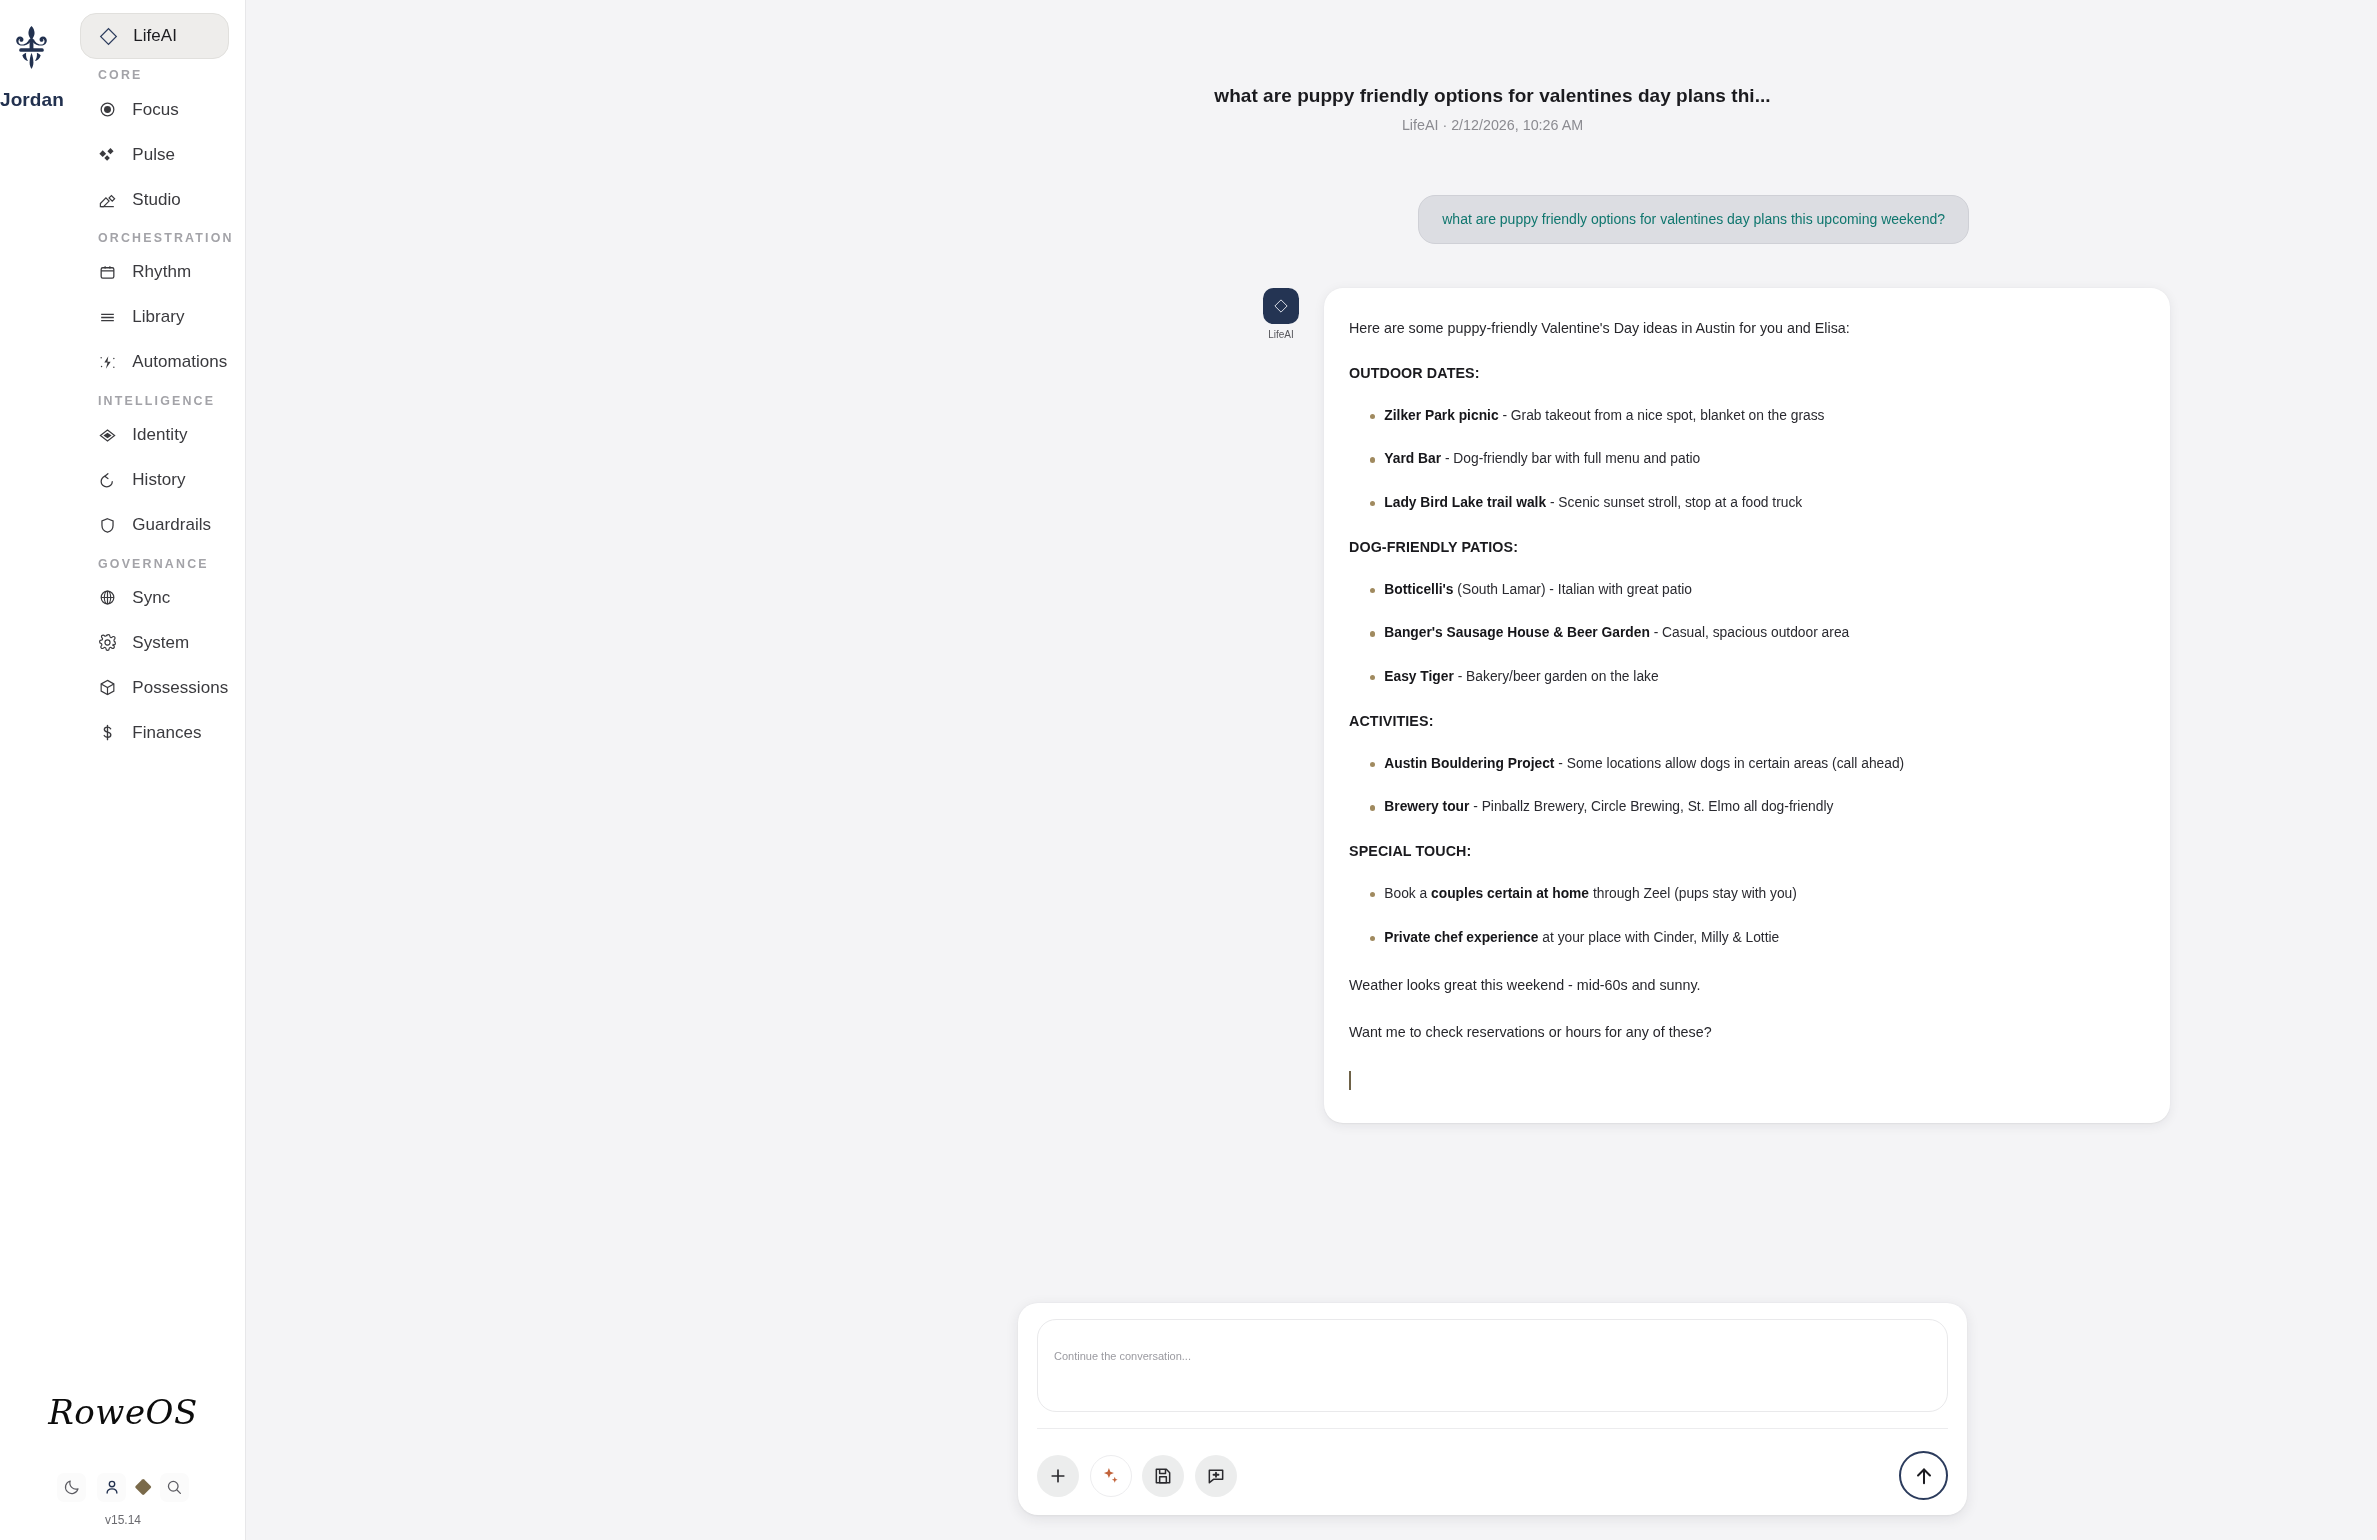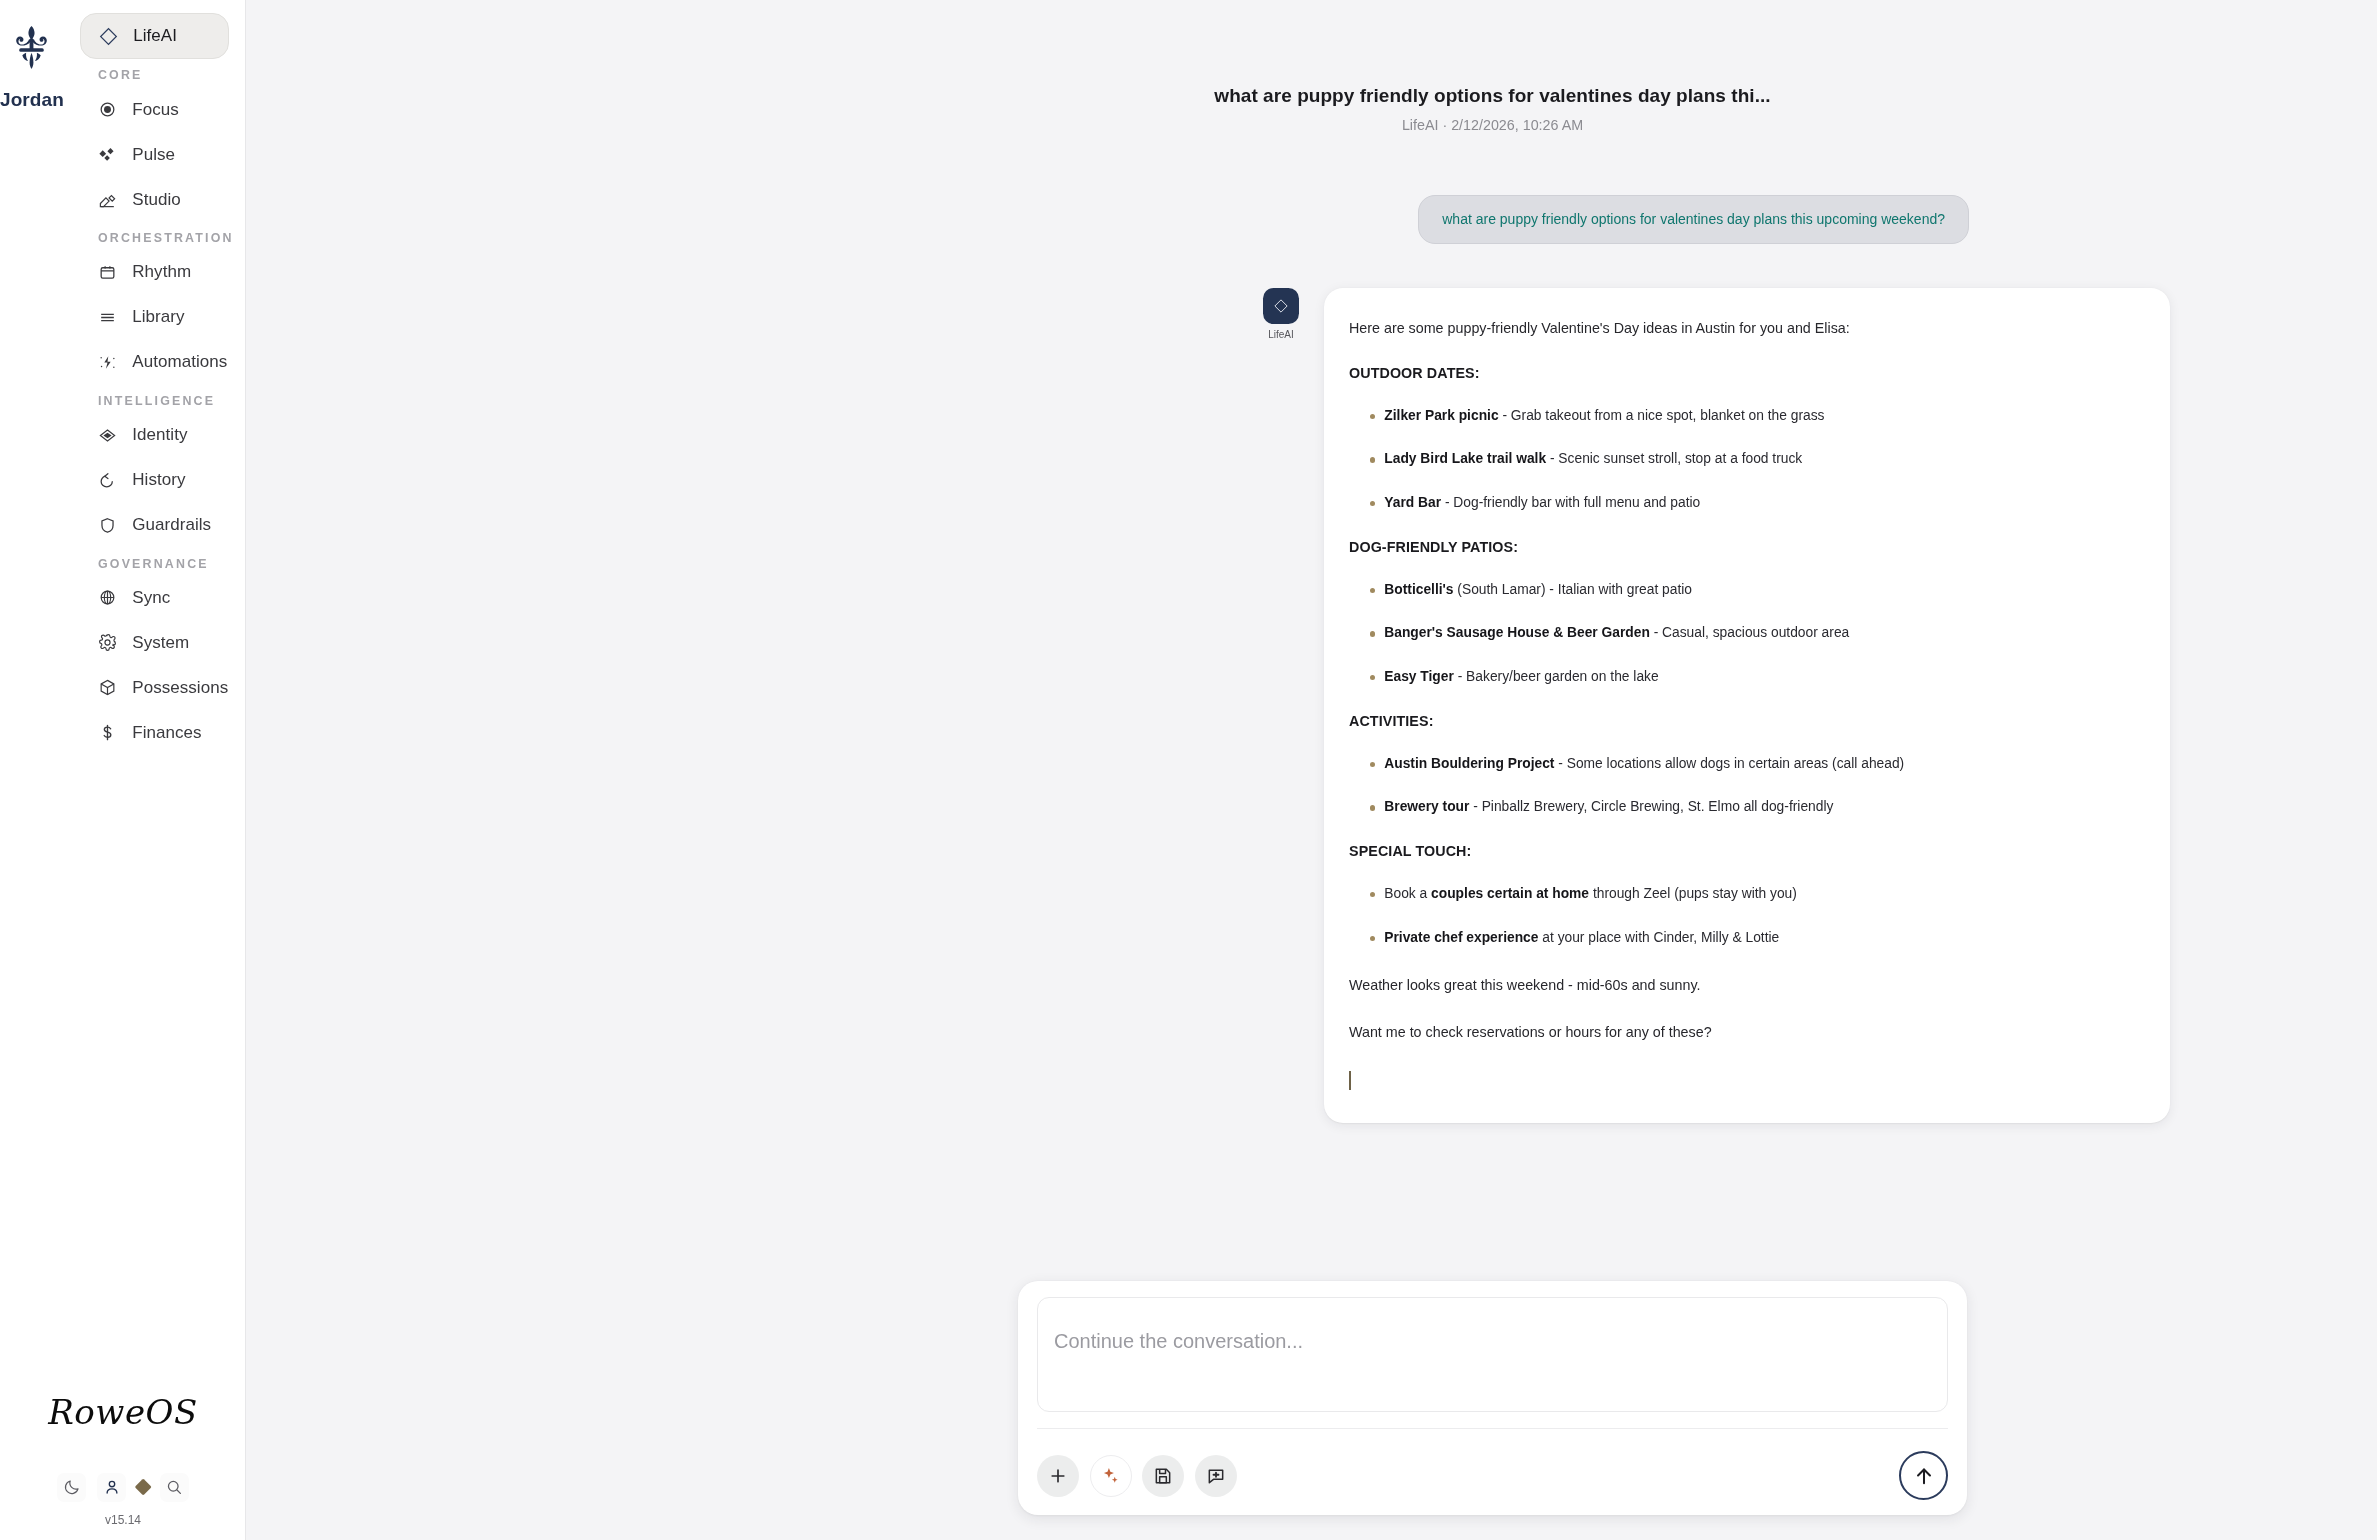--- a/index.html
+++ b/index.html
@@ -179,23 +179,23 @@
     width: 949px;
     background: #ffffff;
     border-radius: 20px;
     box-shadow: 0 3.8px 13.3px rgba(30,30,40,.09), 0 0.5px 1.9px rgba(30,30,40,.05);
     padding: 16px 19px 15px 19px;
   }
   .composer-input {
     width: 100%;
     min-height: 93px;
     border: 1.4px solid #e9e9eb;
-    border-radius: 12px;
+    border-radius: 19px;
     padding: 28.5px 16px;
-    font-size: 20px; color: #25252a;
+    font-size: 11px; color: #25252a;
     font-family: "Liberation Sans", sans-serif;
     background: #fff;
     outline: none;
     resize: none;
     line-height: 1.4;
   }
   .composer-input::placeholder { color: #9b9ba1; }
   .composer-divider { height: 1.4px; background: #ececee; margin: 13.3px 0 0 0; }
   .composer-bar {
     display: flex; align-items: center; justify-content: space-between;
@@ -440,22 +440,22 @@
           </div>
           <div class="ai-avatar-label">LifeAI</div>
         </div>
 
         <div class="ai-card">
           <p>Here are some puppy-friendly Valentine's Day ideas in Austin for you and Elisa:</p>
 
           <div class="ai-head">OUTDOOR DATES:</div>
           <ul class="ai-list">
             <li><b>Zilker Park picnic</b><span> - Grab takeout from a nice spot, blanket on the grass</span></li>
+            <li><b>Yard Bar</b><span> - Dog-friendly bar with full menu and patio</span></li>
             <li><b>Lady Bird Lake trail walk</b><span> - Scenic sunset stroll, stop at a food truck</span></li>
-            <li><b>Yard Bar</b><span> - Dog-friendly bar with full menu and patio</span></li>
           </ul>
 
           <div class="ai-head">DOG-FRIENDLY PATIOS:</div>
           <ul class="ai-list">
             <li><b>Botticelli's</b><span> (South Lamar) - Italian with great patio</span></li>
             <li><b>Banger's Sausage House &amp; Beer Garden</b><span> - Casual, spacious outdoor area</span></li>
             <li><b>Easy Tiger</b><span> - Bakery/beer garden on the lake</span></li>
           </ul>
 
           <div class="ai-head">ACTIVITIES:</div>

